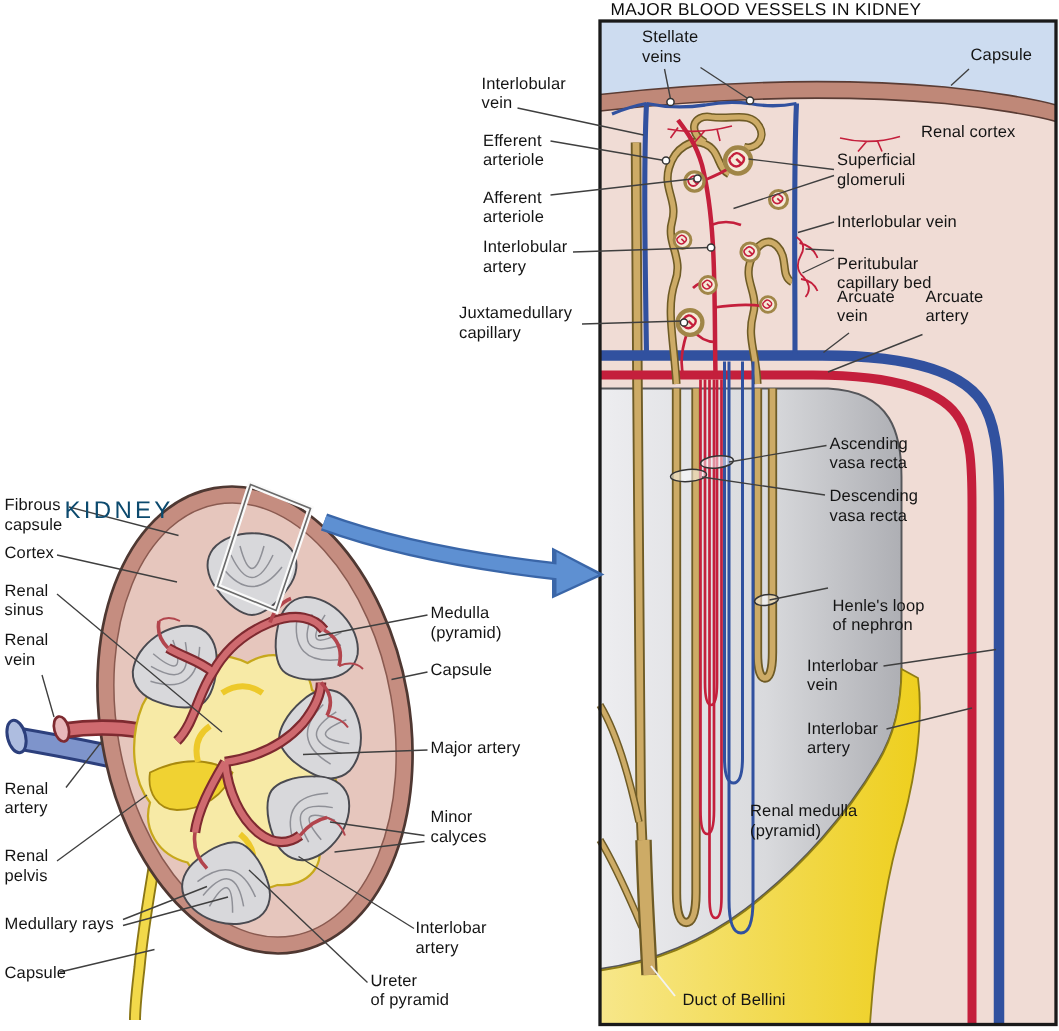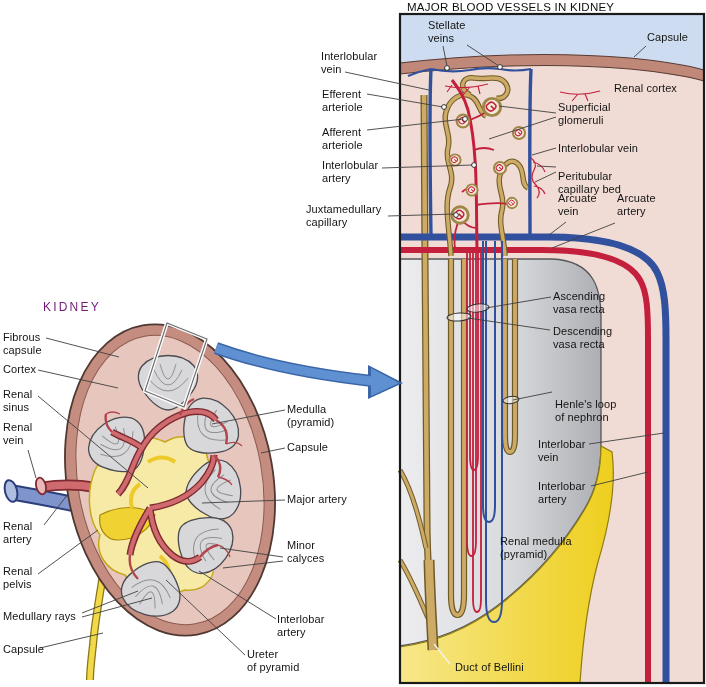--- a/index.html
+++ b/index.html
@@ -2,21 +2,21 @@
 <html><head>
 <meta charset="utf-8">
 <style>
   html,body{margin:0;padding:0;background:#fff;}
   #stage{position:relative;width:706px;height:687px;background:#fff;overflow:hidden;
          font-family:Liberation Sans, sans-serif;}
   #art{position:absolute;left:0;top:0;}
   .lbl{position:absolute;font-size:11px;line-height:1.22;color:#141414;
        white-space:pre-line;letter-spacing:0.1px;}
   .ttl{position:absolute;font-size:11.5px;color:#0d0d0d;letter-spacing:0.25px;}
-  .kttl{position:absolute;font-size:12px;color:#701a75;letter-spacing:2.2px;}
+  .kttl{position:absolute;font-size:16px;color:#0c4a6e;letter-spacing:2.2px;margin-top:32px;}
 </style>
 </head>
 <body>
 
 <div id="stage">
 
 <svg id="art" width="706" height="687" viewBox="0 0 706 687">
   <defs>
     <linearGradient id="medGrad" x1="0" y1="0" x2="1" y2="0">
       <stop offset="0" stop-color="#ededf0"></stop>

